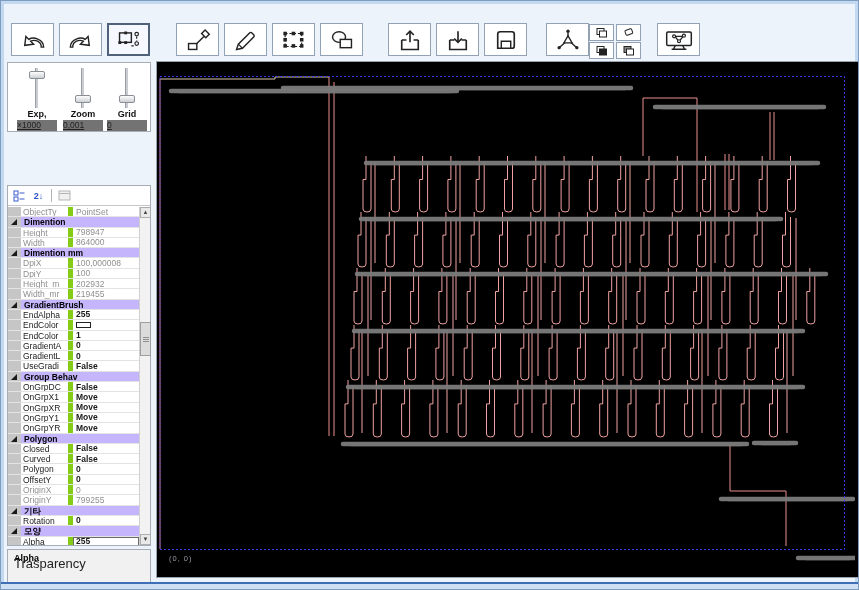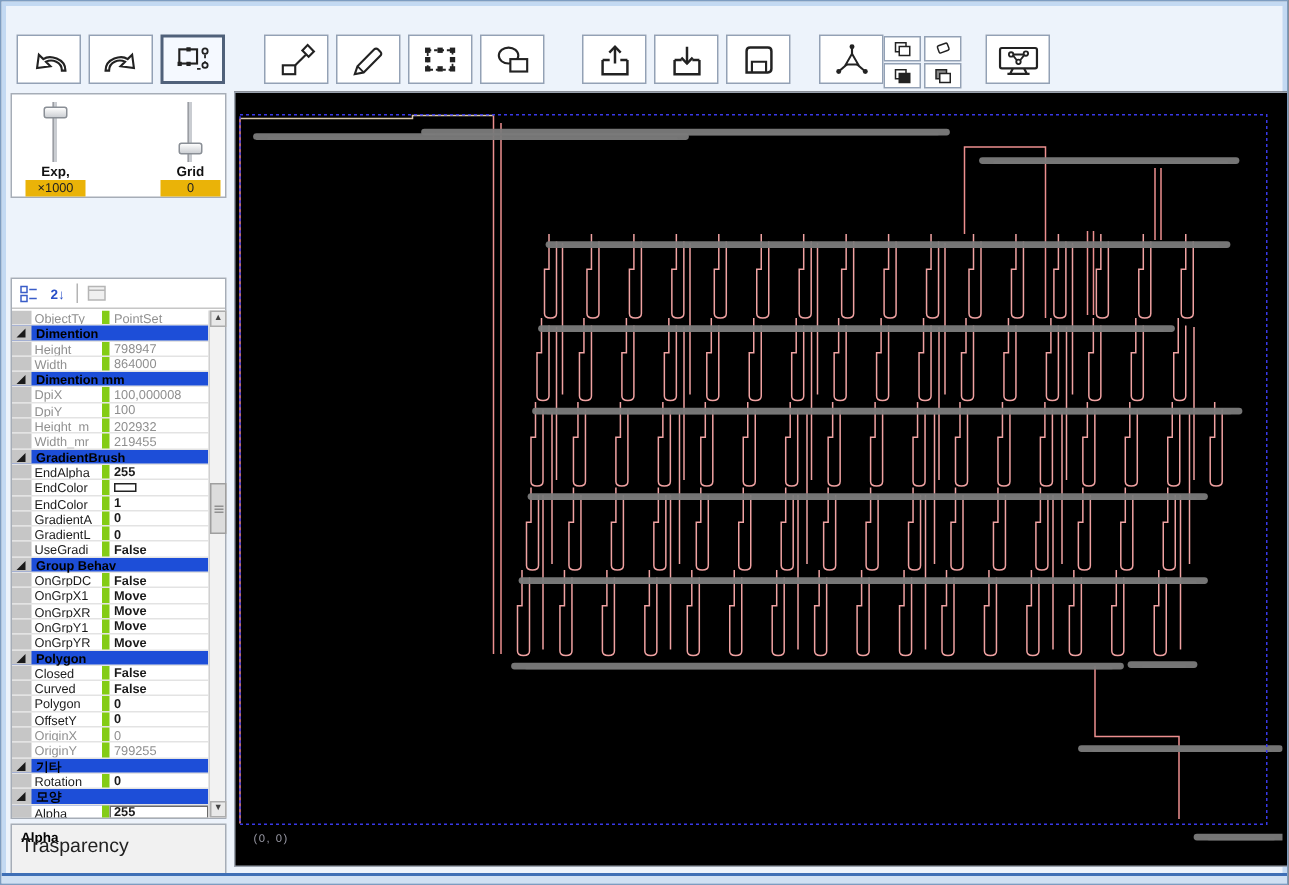--- a/index.html
+++ b/index.html
@@ -26,40 +26,40 @@
   .g-units{top:134px;height:47px;}
   .g-grid{top:184px;height:361px;background:#fff;}
   .g-desc{top:548px;height:34px;background:#f1f1f1;}
   
   .slcol{position:absolute;top:0;width:46px;height:100%;}
   .sltrack{position:absolute;left:50%;top:5px;width:3px;height:40px;background:#c9ccd1;
     border-left:1px solid #9b9ea3;margin-left:-2px;}
   .slthumb{position:absolute;left:50%;margin-left:-8px;width:16px;height:8px;border:1px solid #8a8f96;
     border-radius:2px;background:linear-gradient(#fdfdfd,#cdd0d4);}
   .sllabel{position:absolute;top:46px;width:100%;text-align:center;font-size:9px;font-weight:bold;color:#111;}
-  .slvalue{position:absolute;top:57px;left:3px;right:3px;height:11px;background:#eab308;
-    font-size:8.5px;text-align:center;line-height:11px;color:#222;}
+  .slvalue{position:absolute;top:57px;left:3px;right:3px;height:11px;background:#737373;
+    font-size:8.5px;line-height:11px;color:#222;text-decoration:underline;}
   
   .chkrow{position:absolute;top:5px;left:10px;font-size:9px;font-weight:bold;color:#111;}
   .chkbox{display:inline-block;width:9px;height:9px;border:1px solid #4a4a4a;background:#fff;
     vertical-align:-1px;margin-right:4px;}
   .unitrow{position:absolute;left:18px;font-size:9px;font-weight:bold;color:#111;}
   .unitfield{position:absolute;left:56px;width:82px;height:10px;background:#dbdbdb;}
   
   .pg-toolbar{position:absolute;top:0;left:0;right:0;height:20px;border-bottom:1px solid #c6c6c6;
     display:flex;align-items:center;padding-left:3px;gap:2px;}
   .pgi{width:17px;height:15px;display:flex;align-items:center;justify-content:center;font-size:9px;}
   .pgi-sep{width:1px;height:13px;background:#b4b4b4;margin:0 2px;}
   .pg-rows{position:absolute;top:21px;left:0;width:131px;bottom:0;overflow:hidden;}
   .pg-row{position:relative;height:10.3px;display:flex;font-size:8.5px;line-height:10.3px;
     border-bottom:1px solid #e3e3e3;white-space:nowrap;}
   .pg-margin{width:13px;background:#c6c6c6;flex:none;position:relative;}
   .tri{position:absolute;left:3px;top:2px;width:0;height:0;border-bottom:6px solid #1a1a1a;
     border-left:6px solid transparent;}
-  .pg-cat{background:#1d4ed8;text-align:right;}
+  .pg-cat{background:#c4b5fd;text-align:right;}
   .pg-catlabel{font-weight:bold;color:#000;padding-left:3px;}
   .pg-name{width:52px;flex:none;color:#1a1a1a;overflow:hidden;padding-left:2px;border-right:5px solid #84cc16;}
   .pg-val{flex:1;padding-left:3px;color:#1a1a1a;overflow:hidden;display:flex;align-items:center;gap:2px;}
   .pg-val.b{font-weight:bold;}
   .pg-val.sel{outline:1px solid #6a6a6a;outline-offset:-1px;background:#fff;}
   .pg-row.dis .pg-name,.pg-row.dis .pg-val{color:#8f8f8f;font-weight:normal;}
   .swatch{display:inline-block;width:15px;height:6px;border:1px solid #222;}
   
   .pg-scroll{position:absolute;top:21px;right:0;width:11px;bottom:0;background:#f2f2f2;border-left:1px solid #d0d0d0;}
   .sb-btn{position:absolute;left:0;width:11px;height:11px;background:#e9e9e9;border:1px solid #adadad;
@@ -236,20 +236,26 @@
         </span>
     </div>
   </div>
 
   <div class="group g-sliders">
     <div class="slcol" style="left:6px">
       <div class="sltrack"></div>
       <div class="slthumb" style="top: 8.08px;"></div>
       <div class="sllabel">Exp,</div>
       <div class="slvalue">×1000</div>
+    </div>
+    <div class="slcol" style="left:52px">
+      <div class="sltrack"></div>
+      <div class="slthumb" style="top: 31.88px;"></div>
+      <div class="sllabel">Zoom</div>
+      <div class="slvalue">0,001</div>
     </div>
     <div class="slcol" style="left:96px">
       <div class="sltrack"></div>
       <div class="slthumb" style="top: 31.88px;"></div>
       <div class="sllabel">Grid</div>
       <div class="slvalue">0</div>
     </div>
   </div>
 
 

